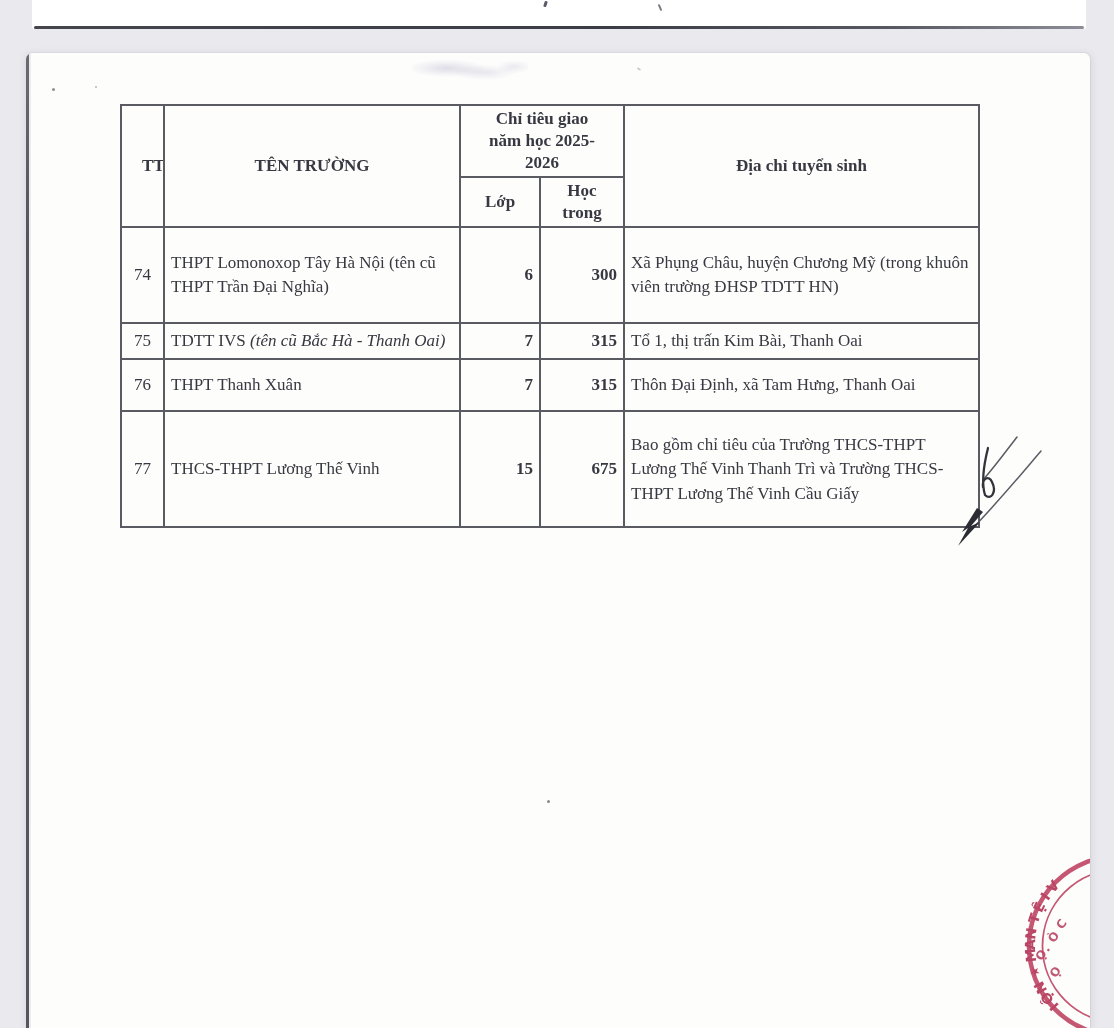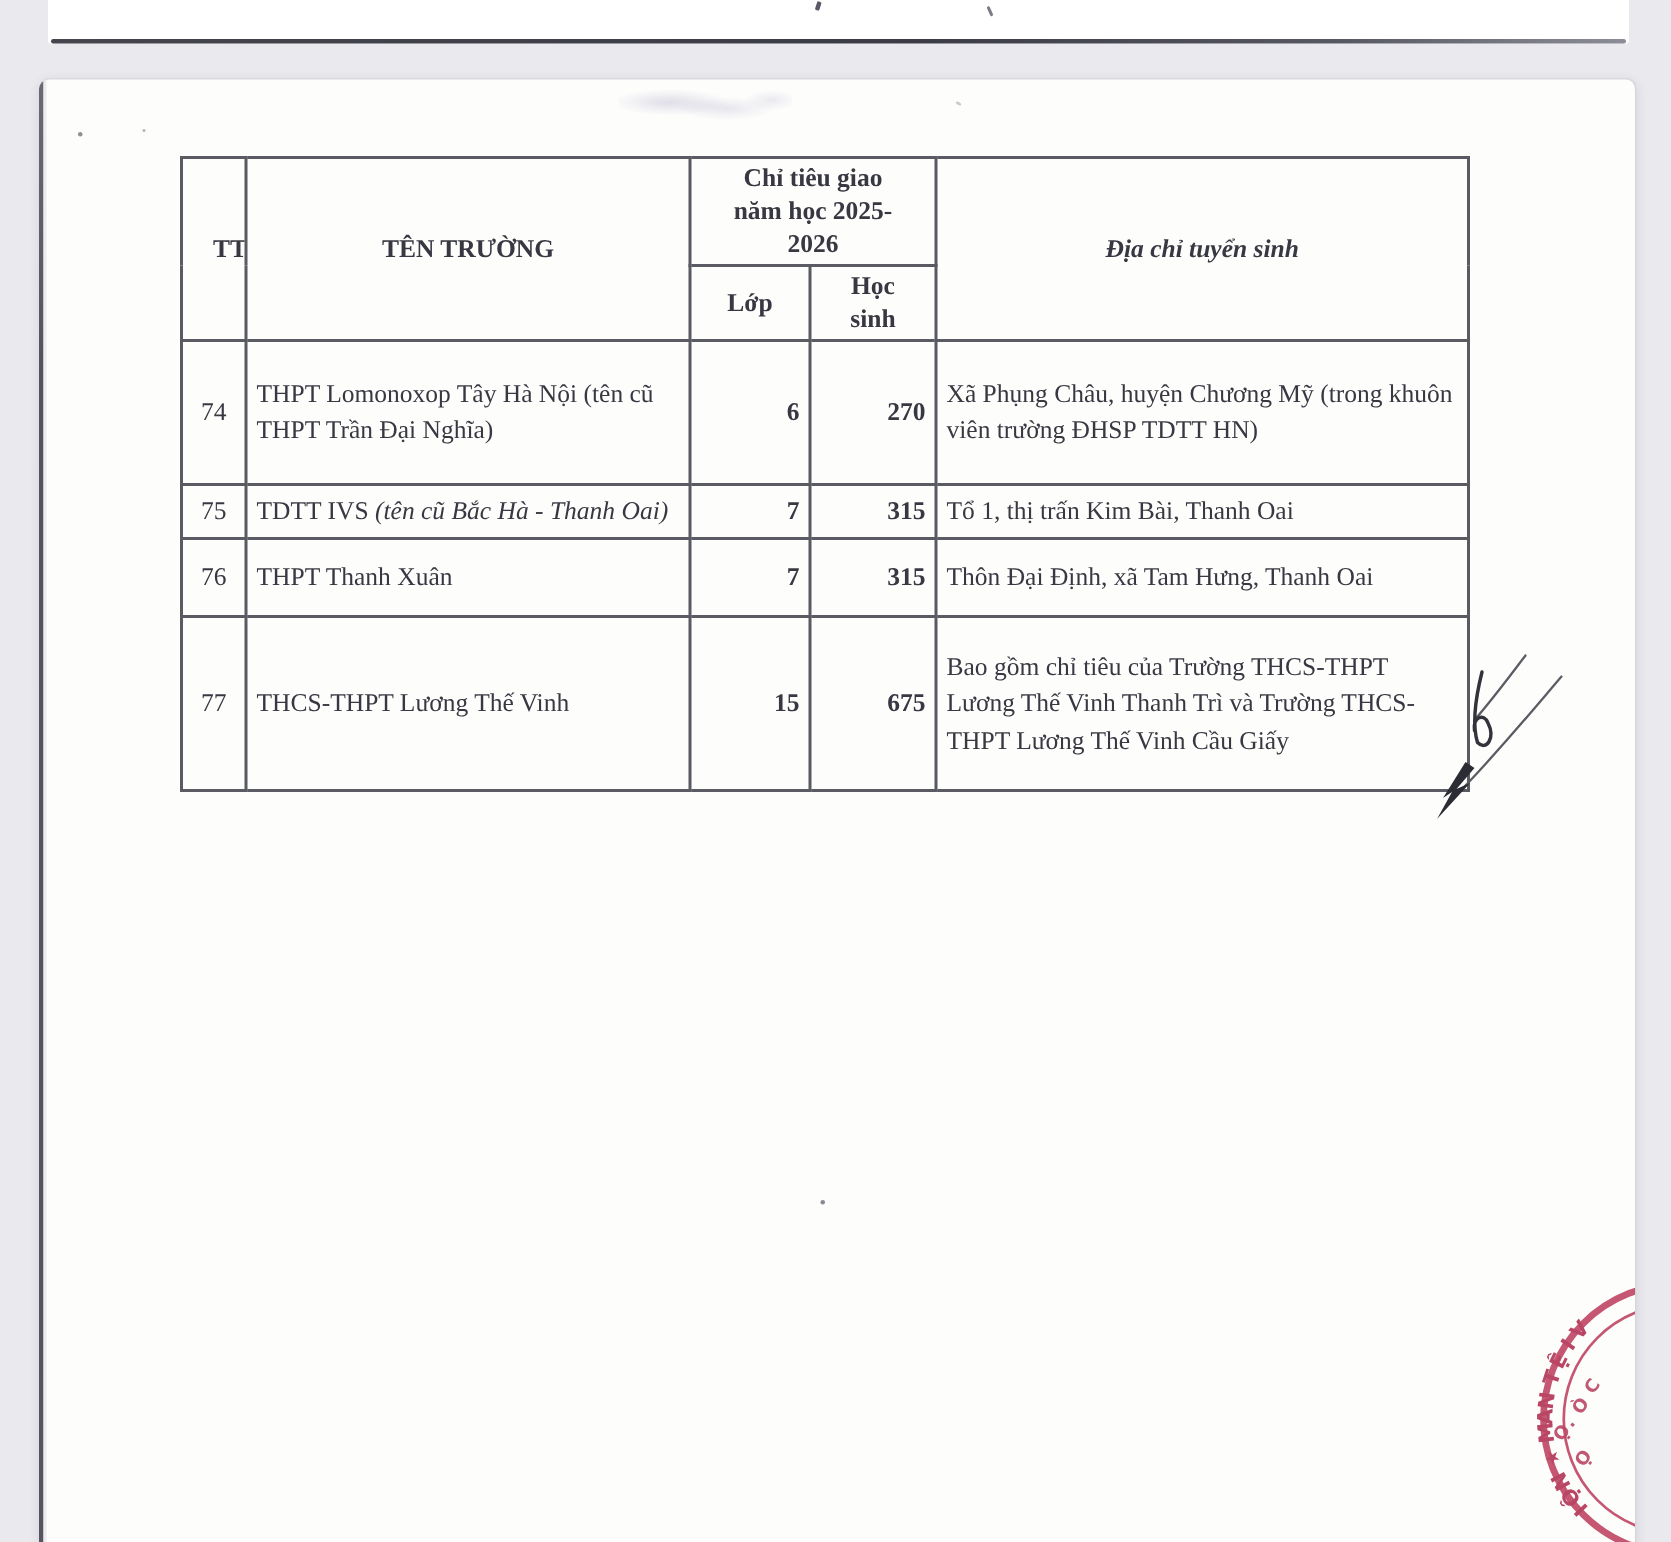--- a/index.html
+++ b/index.html
@@ -64,21 +64,21 @@
   table.quota col.c-name{width:296px;}
   table.quota col.c-lop{width:80px;}
   table.quota col.c-hs{width:84px;}
   table.quota col.c-addr{width:355px;}
   table.quota th,table.quota td{
     border:2px solid #5a5a63;vertical-align:middle;
     padding:2px 6px;overflow:hidden;
   }
   table.quota{border:2.5px solid #52525b;}
   table.quota th{font-weight:bold;text-align:center;padding:2px 20px;line-height:1.3;}
-  th.addr-h{font-style:italic;}
+  th.addr-h{}
   tr.h1{height:65px;} tr.h2{height:35px;}
   tr.r0{height:96px;} tr.r1{height:36px;} tr.r2{height:52px;margin-top:16px;} tr.r3{height:116px;}
   td.tt{text-align:center;padding-top:8px;}
   td.name{line-height:1.45;padding:2px 4px 2px 6px;}
   td.lop{text-align:right;padding-right:15px;font-weight:bold;}
   td.hs{text-align:right;padding-right:8px;font-weight:bold;}
   td.addr{line-height:1.45;padding:4px 8px 4px 10px;}
   td.name i{font-style:italic;}
 
   
@@ -124,28 +124,28 @@
       </colgroup>
       <tbody>
         <tr class="h1">
           <th rowspan="2">TT</th>
           <th rowspan="2">TÊN TRƯỜNG</th>
           <th colspan="2">Chỉ tiêu giao năm học 2025-2026</th>
           <th rowspan="2" class="addr-h">Địa chỉ tuyển sinh</th>
         </tr>
         <tr class="h2">
           <th>Lớp</th>
-          <th>Học sinh</th>
+          <th>Học trong</th>
         </tr>
 
         <tr class="r0">
           <td class="tt">74</td>
           <td class="name"><span>THPT Lomonoxop Tây Hà Nội (tên cũ THPT Trần Đại Nghĩa)</span><i></i></td>
           <td class="lop">6</td>
-          <td class="hs">270</td>
+          <td class="hs">300</td>
           <td class="addr">Xã Phụng Châu, huyện Chương Mỹ (trong khuôn viên trường ĐHSP TDTT HN)</td>
         </tr>
 
         <tr class="r1">
           <td class="tt">75</td>
           <td class="name"><span>TDTT IVS </span><i>(tên cũ Bắc Hà - Thanh Oai)</i></td>
           <td class="lop">7</td>
           <td class="hs">315</td>
           <td class="addr">Tổ 1, thị trấn Kim Bài, Thanh Oai</td>
         </tr>

